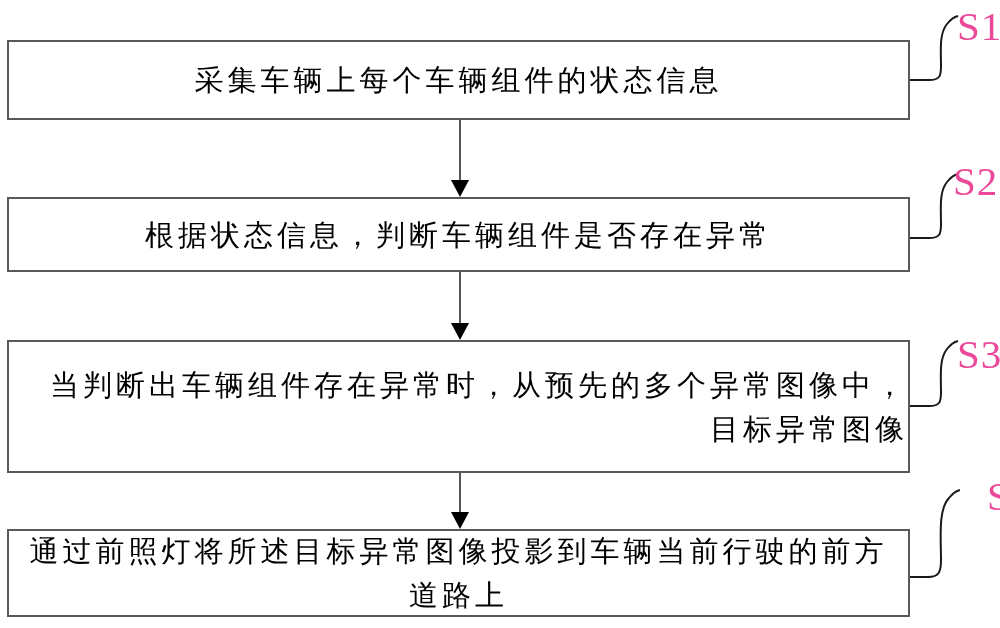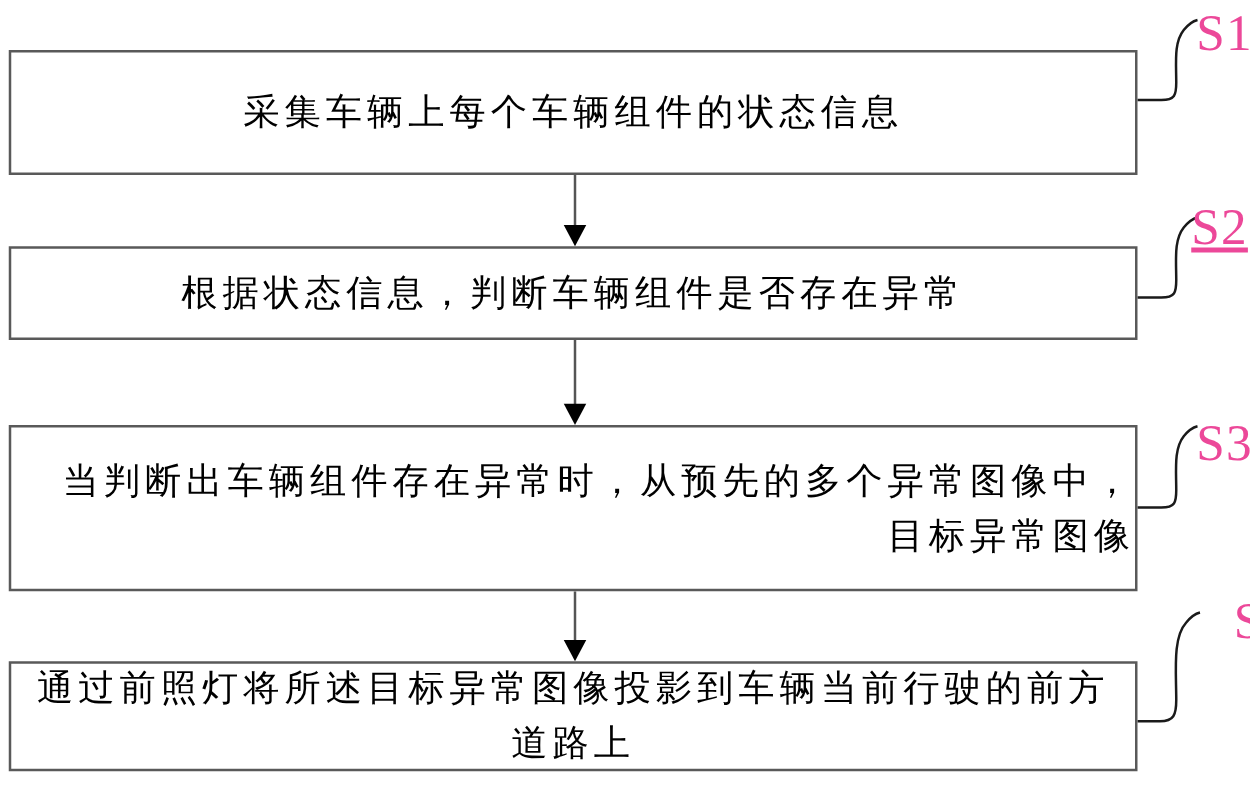--- a/index.html
+++ b/index.html
@@ -69,29 +69,29 @@
       <line x1="460" y1="473" x2="460" y2="514" stroke="#555555" stroke-width="2"></line>
       <polygon points="451,512 469,512 460,529" fill="#000000"></polygon>
     </g>
 
     <path d="M 909 80 L 929 80 C 940 80 941 76 941 66 C 941 50 939 34 947 24 C 951 19 954 17 958 16" fill="none" stroke="#1a1a1a" stroke-width="2"></path>
     <path d="M 909 238 L 929 238 C 940 238 941 234 941 224 C 941 208 939 192 947 182 C 951 177 954 175 958 174" fill="none" stroke="#1a1a1a" stroke-width="2"></path>
     <path d="M 909 406 L 929 406 C 940 406 941 402 941 392 C 941 376 939 359 947 349 C 951 344 954 342 958 341" fill="none" stroke="#1a1a1a" stroke-width="2"></path>
     <path d="M 909 577 L 928 577 C 939 577 941 572 941 560 C 941 537 938 510 949 498 C 953 493 956 491 960 490" fill="none" stroke="#1a1a1a" stroke-width="2"></path>
   </svg>
 
-  <div class="step-box" style="top:40px; height:100px;">
+  <div class="step-box" style="top:40px; height:80px;">
     <div class="step-line">采集车辆上每个车辆组件的状态信息</div>
   </div>
   <div class="step-label" style="left:957px; top:2px;">S1</div>
 
   <div class="step-box" style="top:197px; height:75px;">
     <div class="step-line">根据状态信息，判断车辆组件是否存在异常</div>
   </div>
-  <div class="step-label" style="left:953px; top:157px;text-decoration:underline;">S2</div>
+  <div class="step-label" style="left:953px; top:157px;">S2</div>
 
   <div class="step-box" style="top:340px; height:133px;align-items:flex-end;">
     <div class="step-line">当判断出车辆组件存在异常时，从预先的多个异常图像中，</div>
     <div class="step-line">目标异常图像</div>
   </div>
   <div class="step-label" style="left:957px; top:330px;">S3</div>
 
   <div class="step-box" style="top:529px; height:88px;">
     <div class="step-line">通过前照灯将所述目标异常图像投影到车辆当前行驶的前方</div>
     <div class="step-line">道路上</div>

